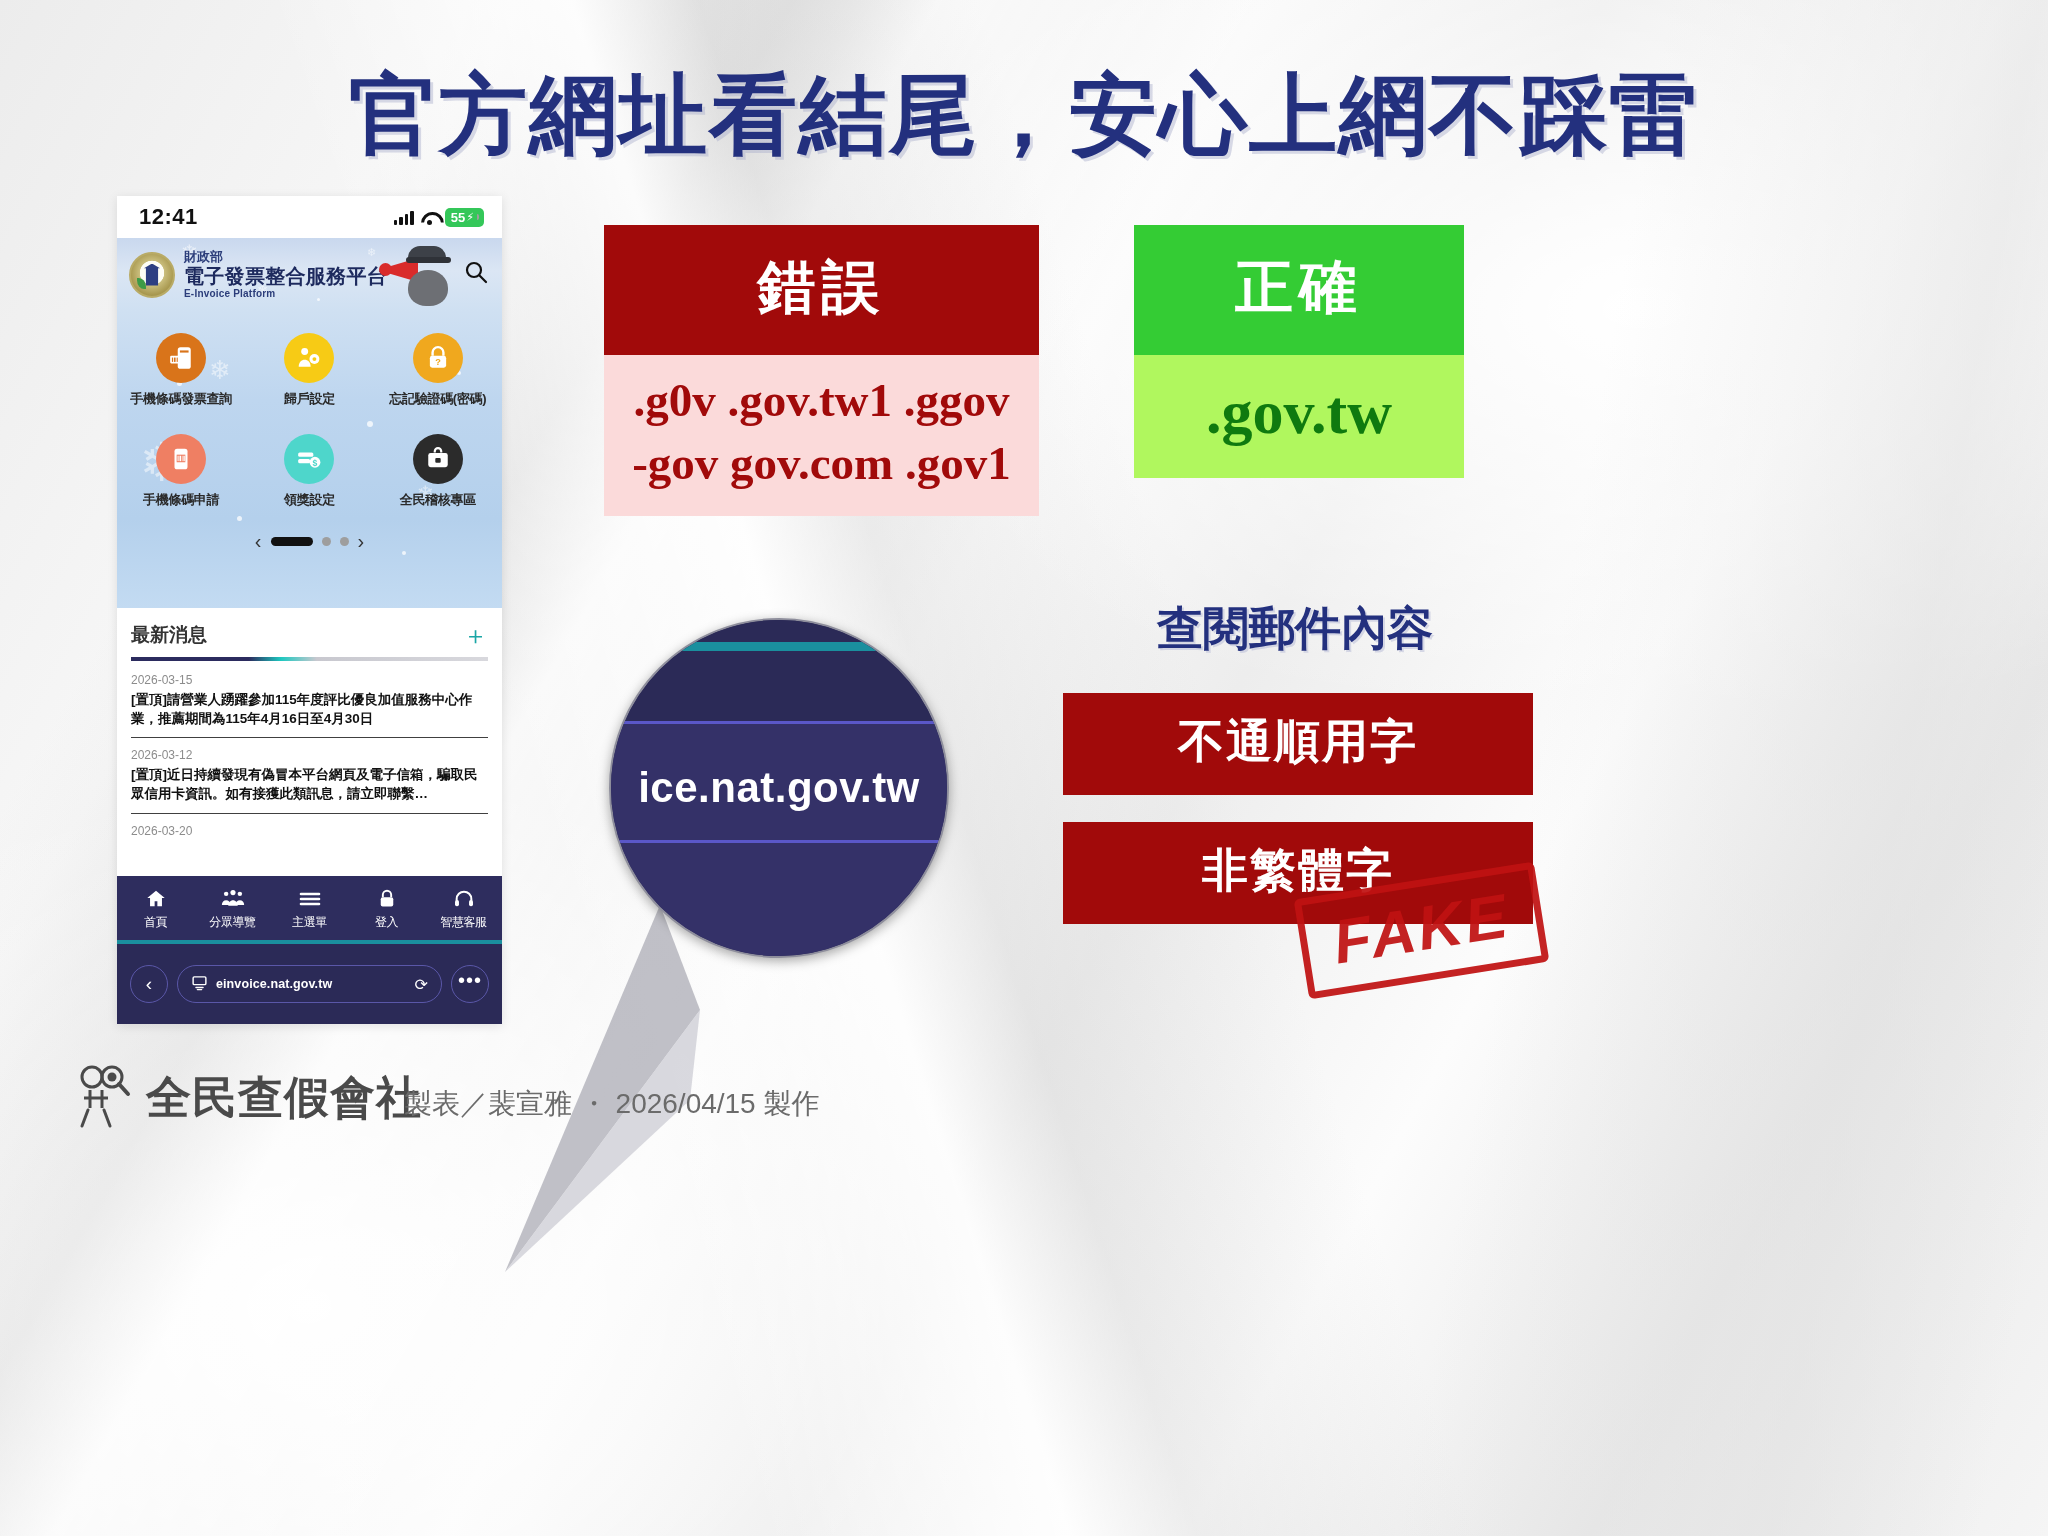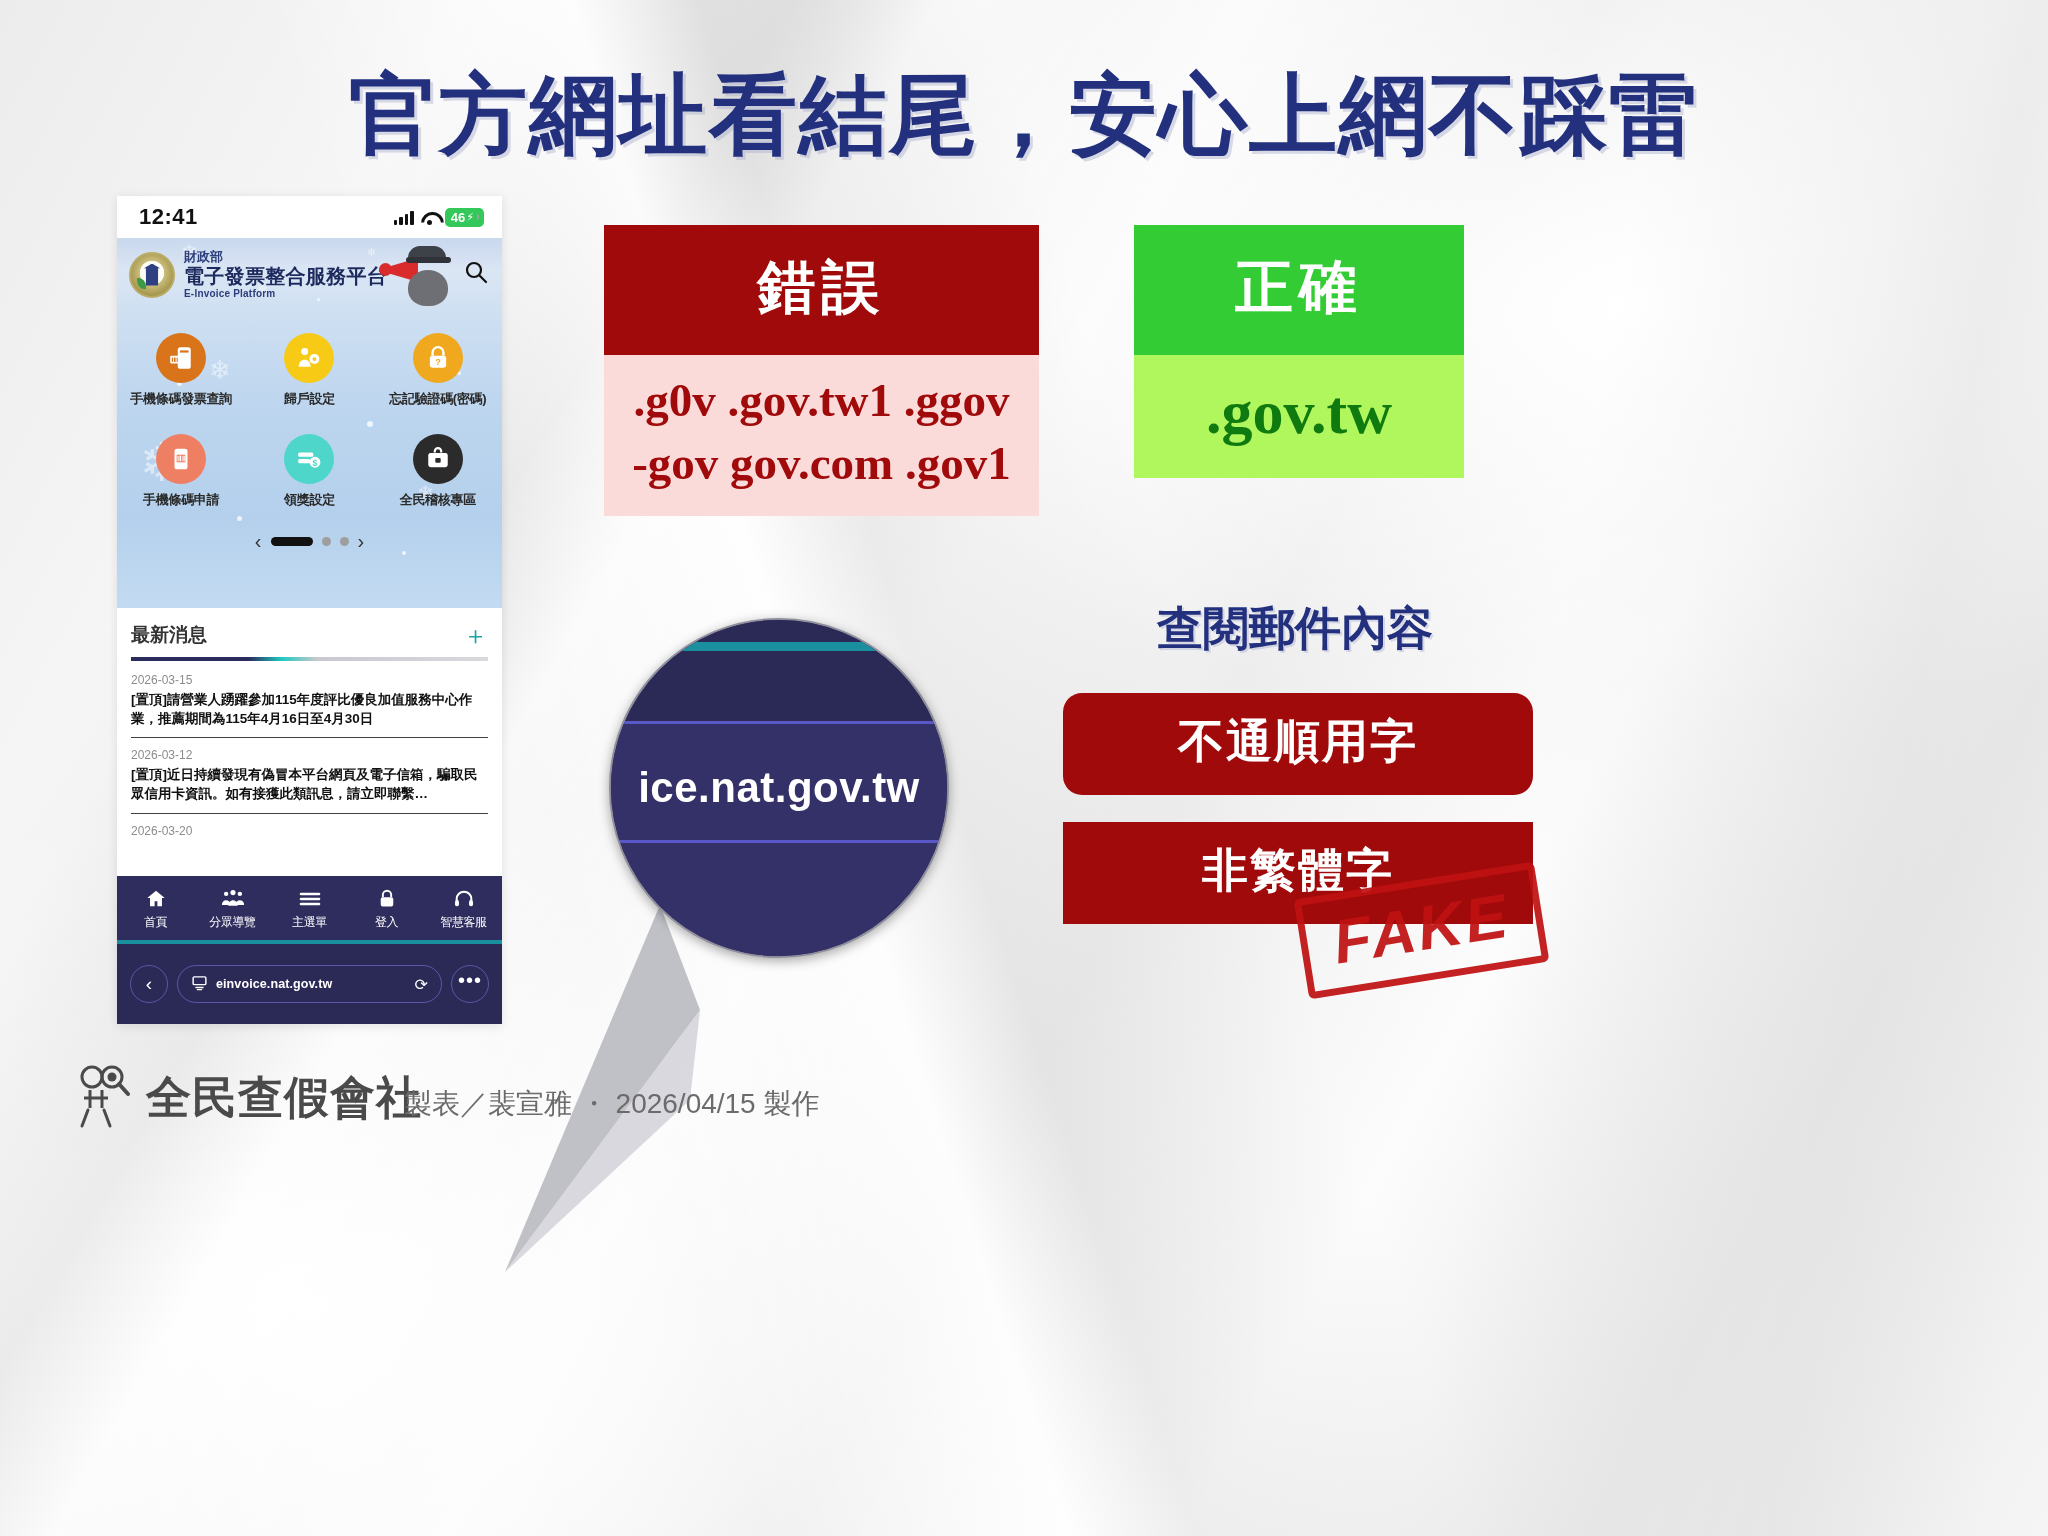--- a/index.html
+++ b/index.html
@@ -237,21 +237,21 @@
     position: absolute; left: 1060px; top: 598px; width: 470px;
     text-align: center; font-size: 46px; font-weight: 900; color: #23307e;
     text-shadow: 2px 2px 0 rgba(175,180,210,.45); white-space: nowrap;
   }
   .mail-box {
     position: absolute; width: 470px; left: 1063px;
     background: #a10a0a; color: #fff; text-align: center;
     font-size: 46px; font-weight: 900; letter-spacing: 2px;
     padding: 18px 0 22px;
   }
-  #mail-box-1 { top: 693px; border-radius: 19px; }
+  #mail-box-1 { top: 693px; }
   #mail-box-2 { top: 822px; }
 
   
   .stamp {
     position: absolute; left: 1300px; top: 880px;
     transform: rotate(-9deg);
     border: 7px solid #c01212; border-radius: 6px;
     padding: 6px 26px 10px;
     color: #c01212; font-size: 62px; font-weight: 900;
     font-family: "Liberation Sans", sans-serif;
@@ -288,21 +288,21 @@
     <span class="status-time">12:41</span>
     <span class="status-right">
       <span class="sig">
           <i></i>
           <i></i>
           <i></i>
           <i></i>
         </span>
       <span class="wifi"></span>
       <span class="batt">
-        <span>46</span>
+        <span>55</span>
         <span style="font-size:11px;">⚡</span>
           <span class="cap"></span>
       </span>
     </span>
   </div>
 
   <div class="app-banner">
     <span class="flake" style="left:64px;top:2px;font-size:20px;">❄</span>
     <span class="flake" style="left:140px;top:44px;font-size:14px;">❄</span>
     <span class="flake" style="left:250px;top:8px;font-size:11px;">❄</span>

